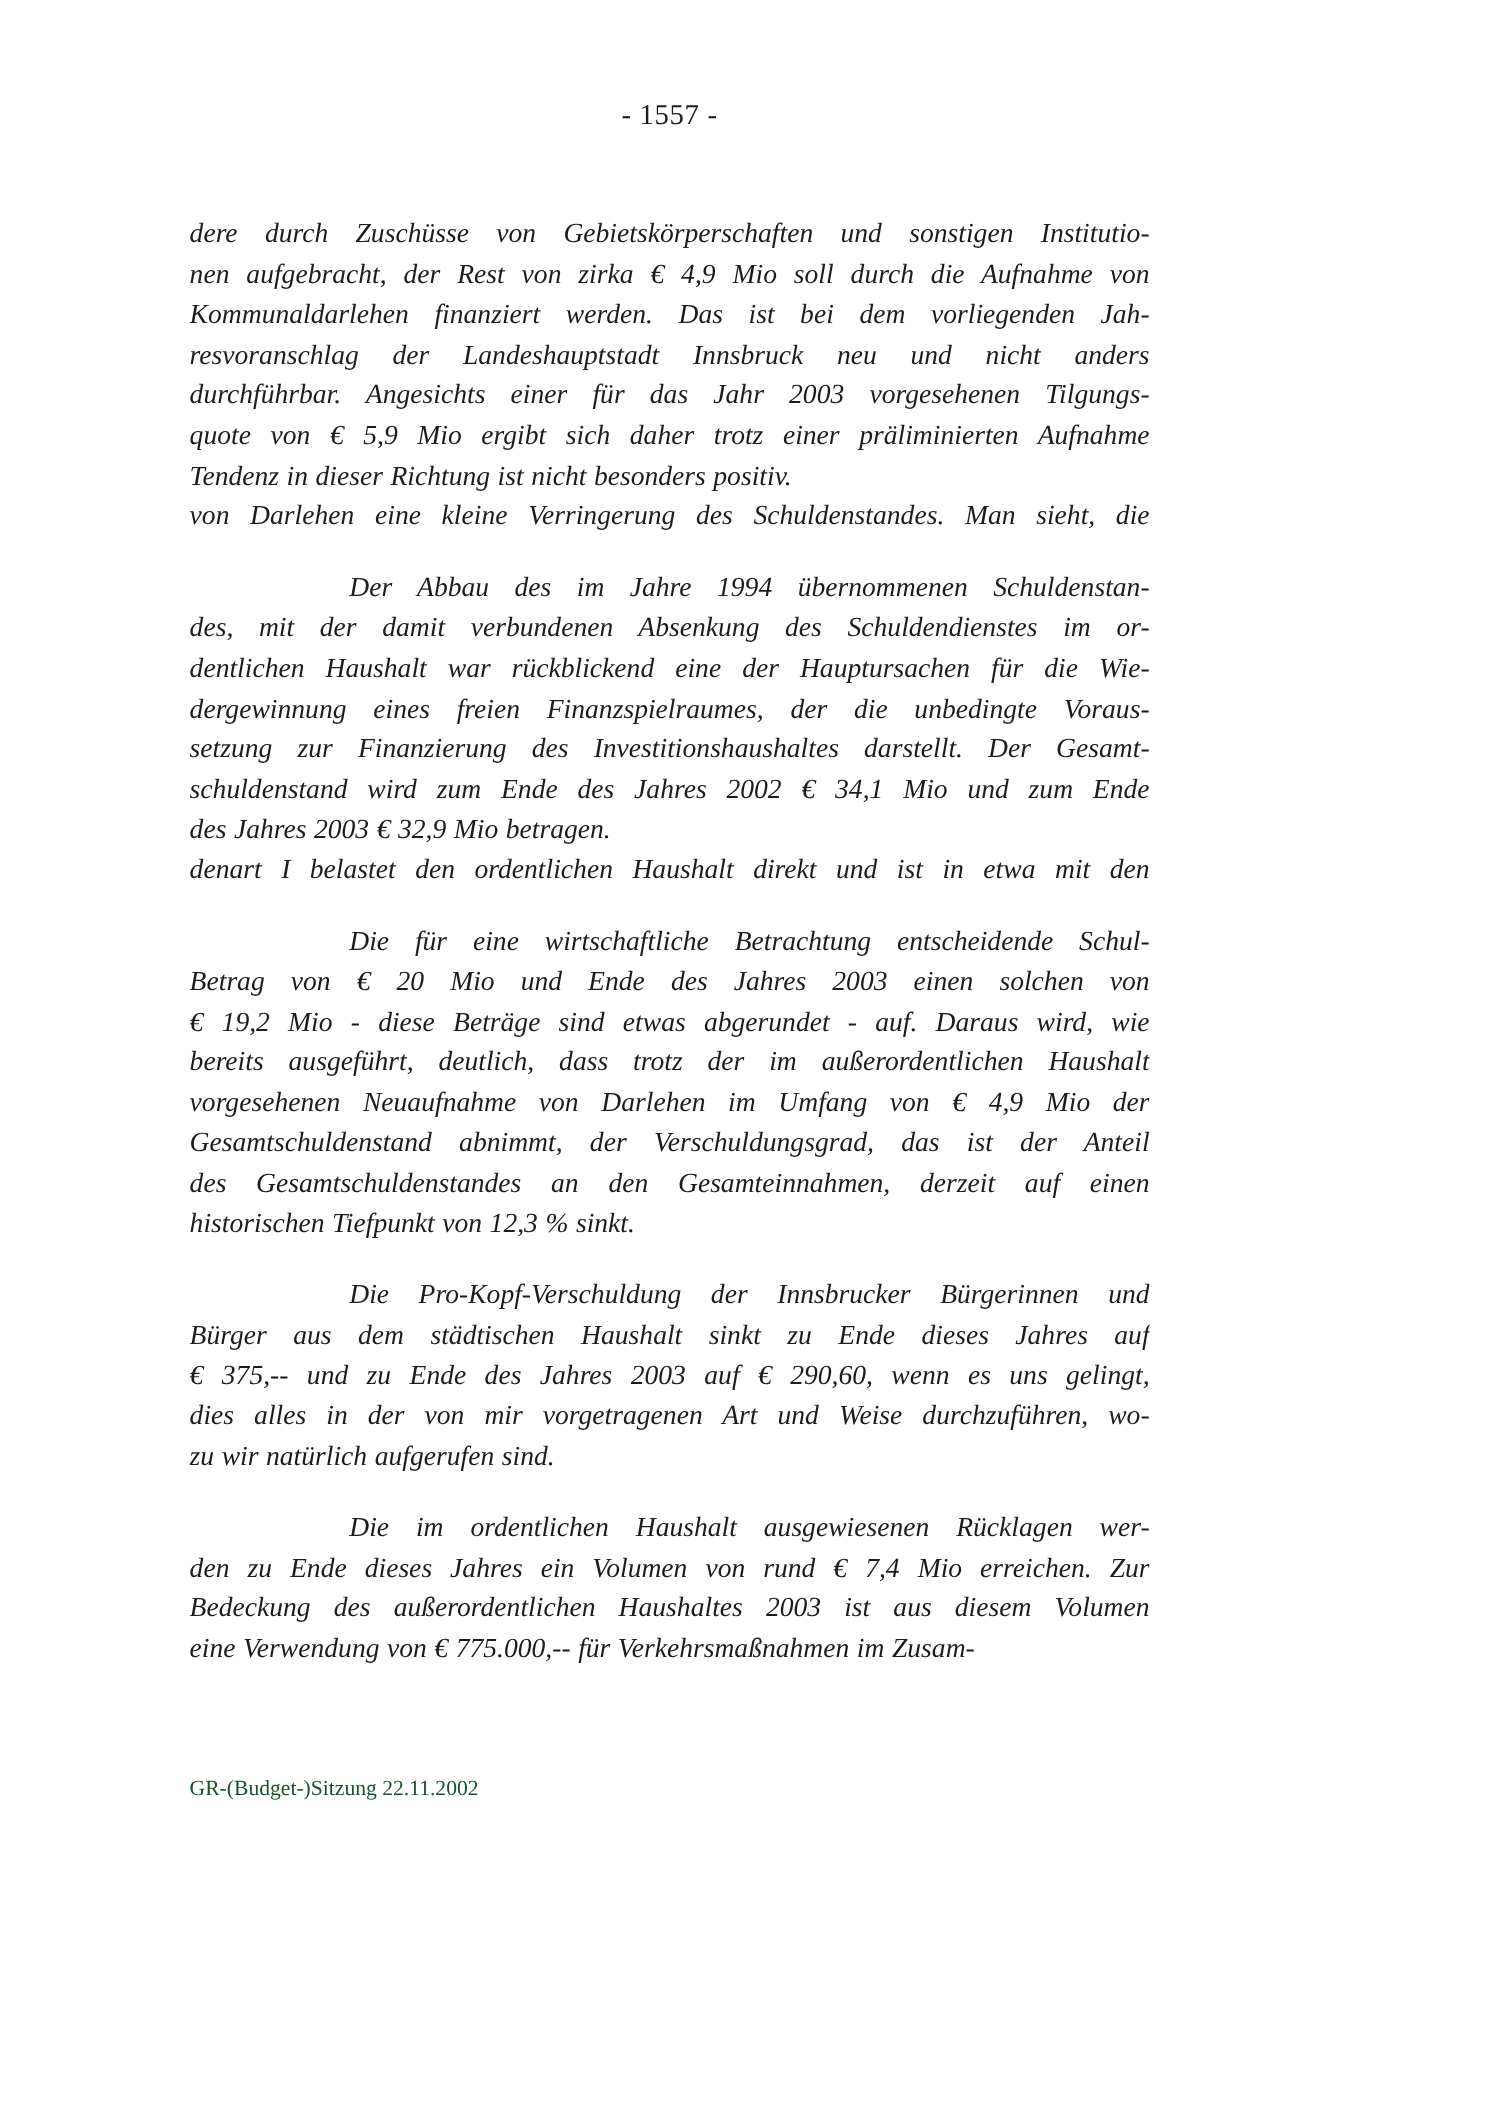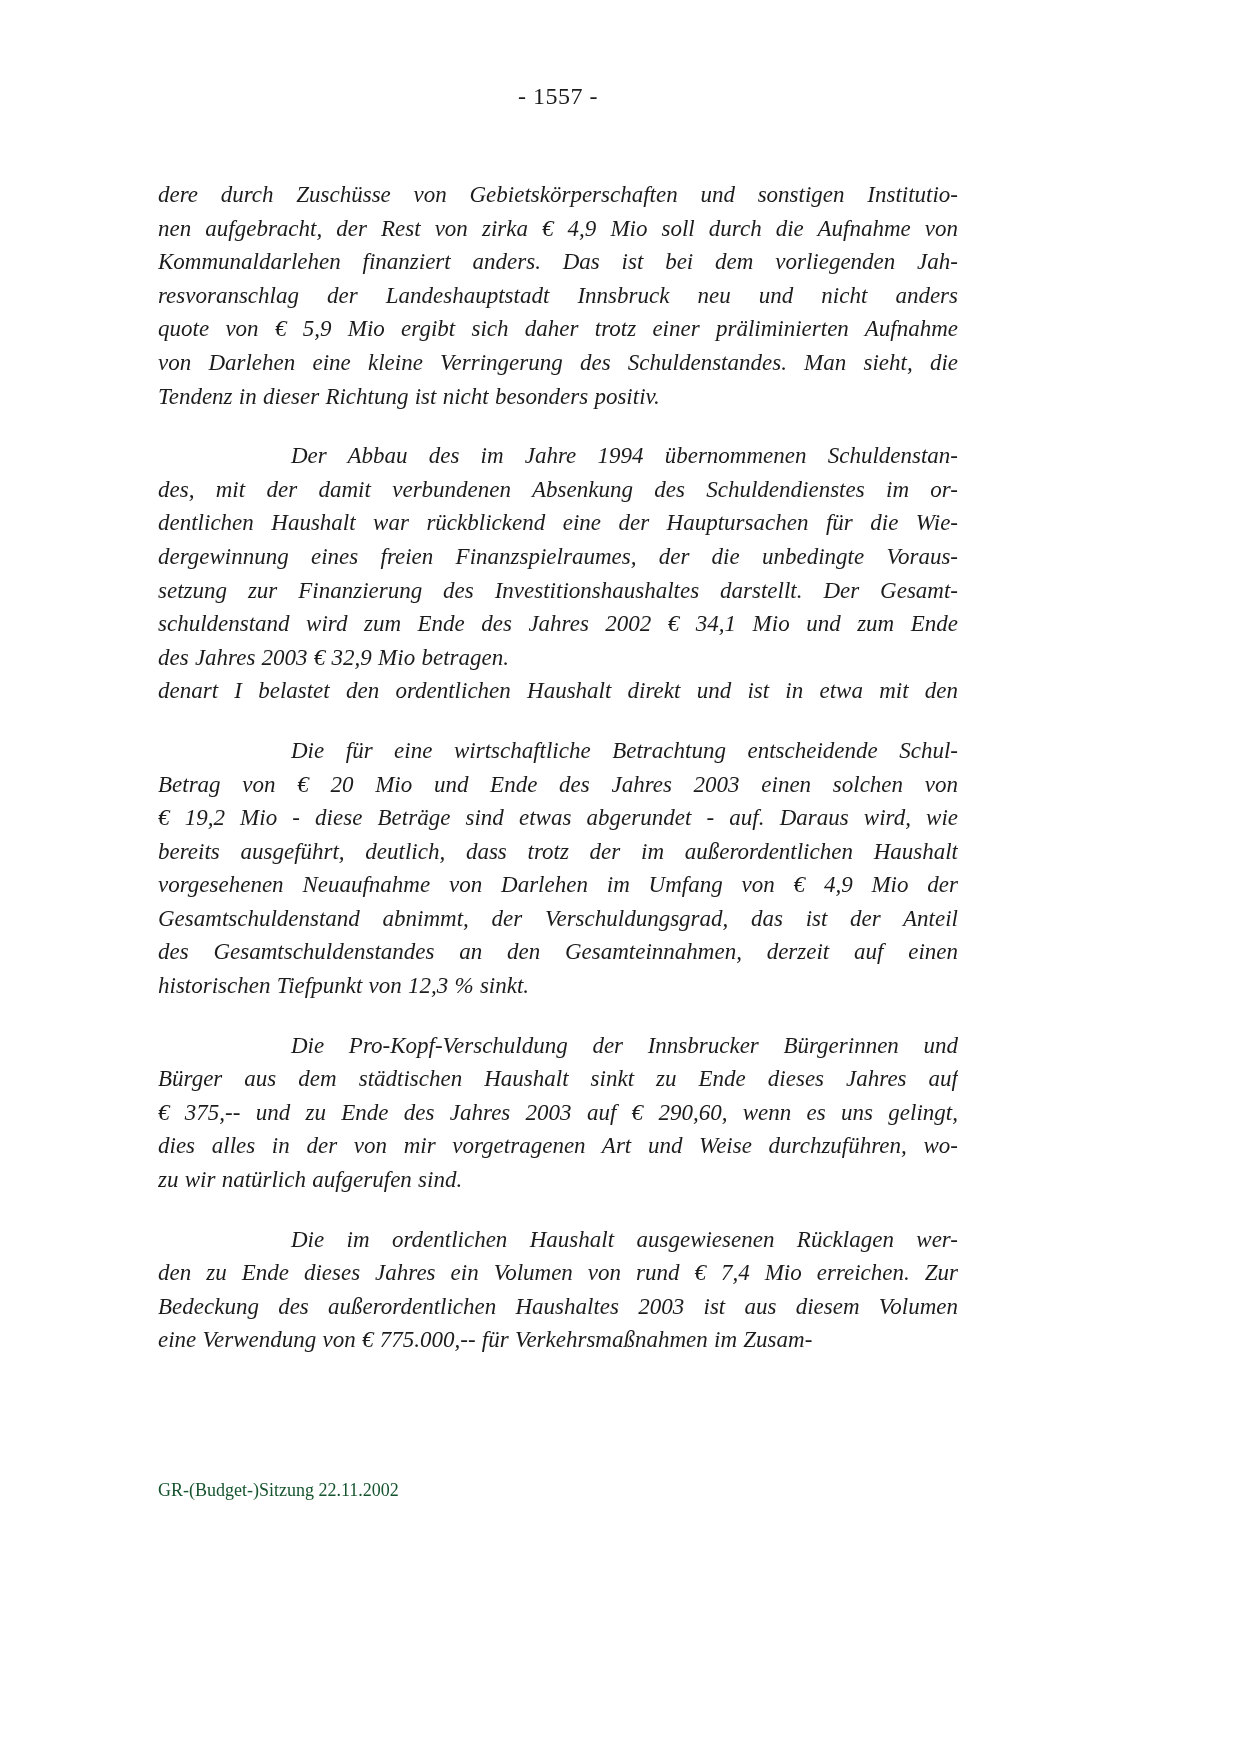--- a/index.html
+++ b/index.html
@@ -68,25 +68,26 @@
 </head>
 <body>
 
 <div class="page">
   <div class="page-number">- 1557 -</div>
 
   <div class="body-text">
       <div class="paragraph">
         <div class="line">dere durch Zuschüsse von Gebietskörperschaften und sonstigen Institutio-</div>
         <div class="line">nen aufgebracht, der Rest von zirka € 4,9 Mio soll durch die Aufnahme von</div>
-        <div class="line">Kommunaldarlehen finanziert anders. Das ist bei dem vorliegenden Jah-</div>
+        <div class="line">Kommunaldarlehen finanziert werden. Das ist bei dem vorliegenden Jah-</div>
         <div class="line">resvoranschlag der Landeshauptstadt Innsbruck neu und nicht anders</div>
+        <div class="line">durchführbar. Angesichts einer für das Jahr 2003 vorgesehenen Tilgungs-</div>
         <div class="line">quote von € 5,9 Mio ergibt sich daher trotz einer präliminierten Aufnahme</div>
+        <div class="line last">Tendenz in dieser Richtung ist nicht besonders positiv.</div>
         <div class="line">von Darlehen eine kleine Verringerung des Schuldenstandes. Man sieht, die</div>
-        <div class="line last">Tendenz in dieser Richtung ist nicht besonders positiv.</div>
       </div>
       <div class="paragraph">
         <div class="line indent">Der Abbau des im Jahre 1994 übernommenen Schuldenstan-</div>
         <div class="line">des, mit der damit verbundenen Absenkung des Schuldendienstes im or-</div>
         <div class="line">dentlichen Haushalt war rückblickend eine der Hauptursachen für die Wie-</div>
         <div class="line">dergewinnung eines freien Finanzspielraumes, der die unbedingte Voraus-</div>
         <div class="line">setzung zur Finanzierung des Investitionshaushaltes darstellt. Der Gesamt-</div>
         <div class="line">schuldenstand wird zum Ende des Jahres 2002 € 34,1 Mio und zum Ende</div>
         <div class="line last">des Jahres 2003 € 32,9 Mio betragen.</div>
       </div>

